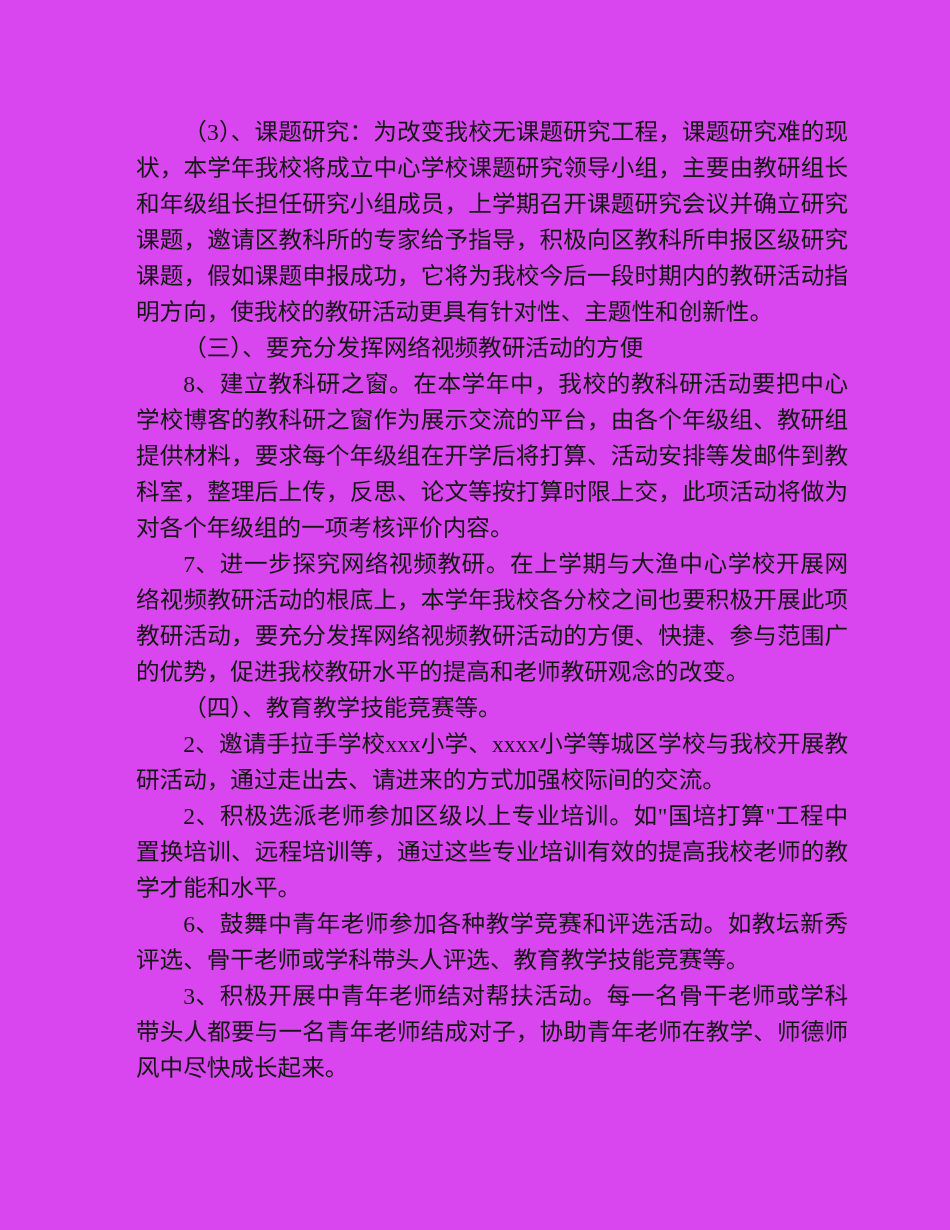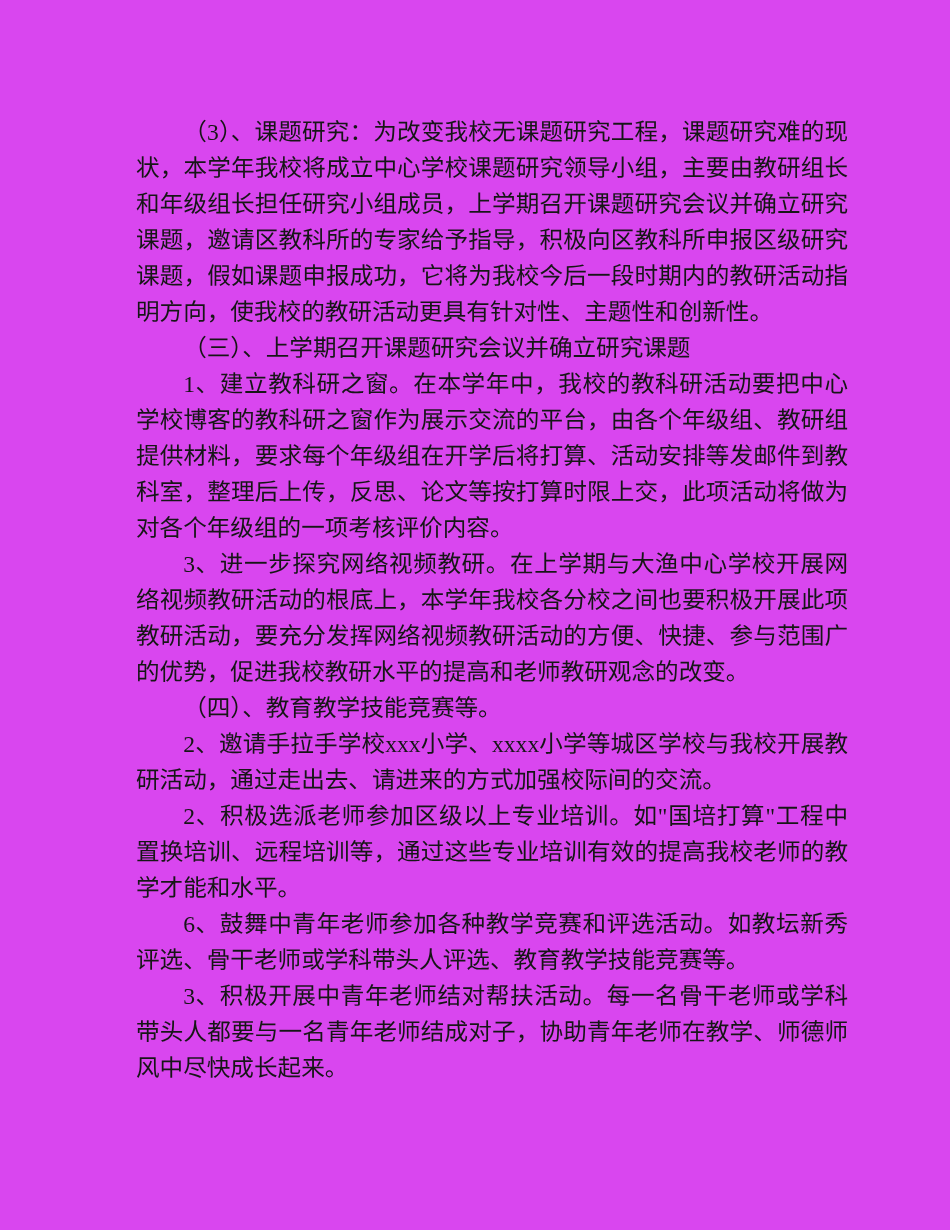--- a/index.html
+++ b/index.html
@@ -32,22 +32,22 @@
     word-break: break-all;
     -webkit-font-smoothing: antialiased;
   }
 </style>
 </head>
 <body>
 
 <div class="page">
   <div class="content">
     <p>（3）、课题研究：为改变我校无课题研究工程，课题研究难的现状，本学年我校将成立中心学校课题研究领导小组，主要由教研组长和年级组长担任研究小组成员，上学期召开课题研究会议并确立研究课题，邀请区教科所的专家给予指导，积极向区教科所申报区级研究课题，假如课题申报成功，它将为我校今后一段时期内的教研活动指明方向，使我校的教研活动更具有针对性、主题性和创新性。</p>
-    <p>（三）、上学期召开课题研究会议并确立研究课题</p>
-    <p>1、建立教科研之窗。在本学年中，我校的教科研活动要把中心学校博客的教科研之窗作为展示交流的平台，由各个年级组、教研组提供材料，要求每个年级组在开学后将打算、活动安排等发邮件到教科室，整理后上传，反思、论文等按打算时限上交，此项活动将做为对各个年级组的一项考核评价内容。</p>
-    <p>3、进一步探究网络视频教研。在上学期与大渔中心学校开展网络视频教研活动的根底上，本学年我校各分校之间也要积极开展此项教研活动，要充分发挥网络视频教研活动的方便、快捷、参与范围广的优势，促进我校教研水平的提高和老师教研观念的改变。</p>
+    <p>（三）、要充分发挥网络视频教研活动的方便</p>
+    <p>8、建立教科研之窗。在本学年中，我校的教科研活动要把中心学校博客的教科研之窗作为展示交流的平台，由各个年级组、教研组提供材料，要求每个年级组在开学后将打算、活动安排等发邮件到教科室，整理后上传，反思、论文等按打算时限上交，此项活动将做为对各个年级组的一项考核评价内容。</p>
+    <p>7、进一步探究网络视频教研。在上学期与大渔中心学校开展网络视频教研活动的根底上，本学年我校各分校之间也要积极开展此项教研活动，要充分发挥网络视频教研活动的方便、快捷、参与范围广的优势，促进我校教研水平的提高和老师教研观念的改变。</p>
     <p>（四）、教育教学技能竞赛等。</p>
     <p>2、邀请手拉手学校xxx小学、xxxx小学等城区学校与我校开展教研活动，通过走出去、请进来的方式加强校际间的交流。</p>
     <p>2、积极选派老师参加区级以上专业培训。如"国培打算"工程中置换培训、远程培训等，通过这些专业培训有效的提高我校老师的教学才能和水平。</p>
     <p>6、鼓舞中青年老师参加各种教学竞赛和评选活动。如教坛新秀评选、骨干老师或学科带头人评选、教育教学技能竞赛等。</p>
     <p>3、积极开展中青年老师结对帮扶活动。每一名骨干老师或学科带头人都要与一名青年老师结成对子，协助青年老师在教学、师德师风中尽快成长起来。</p>
   </div>
 </div>
 
 </body></html>

